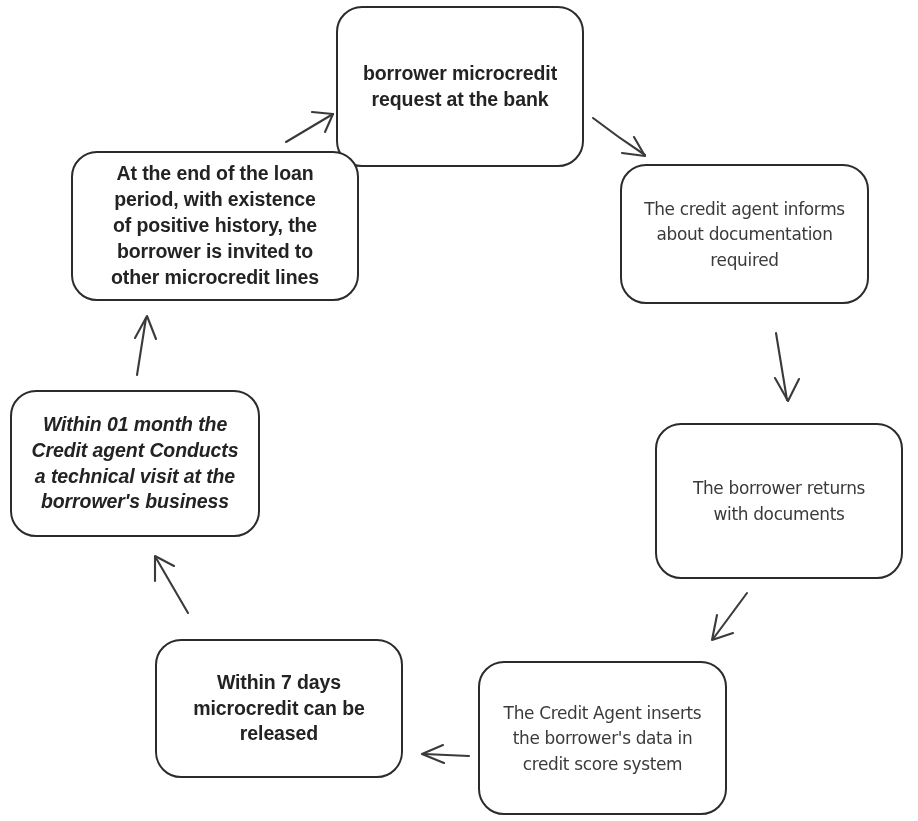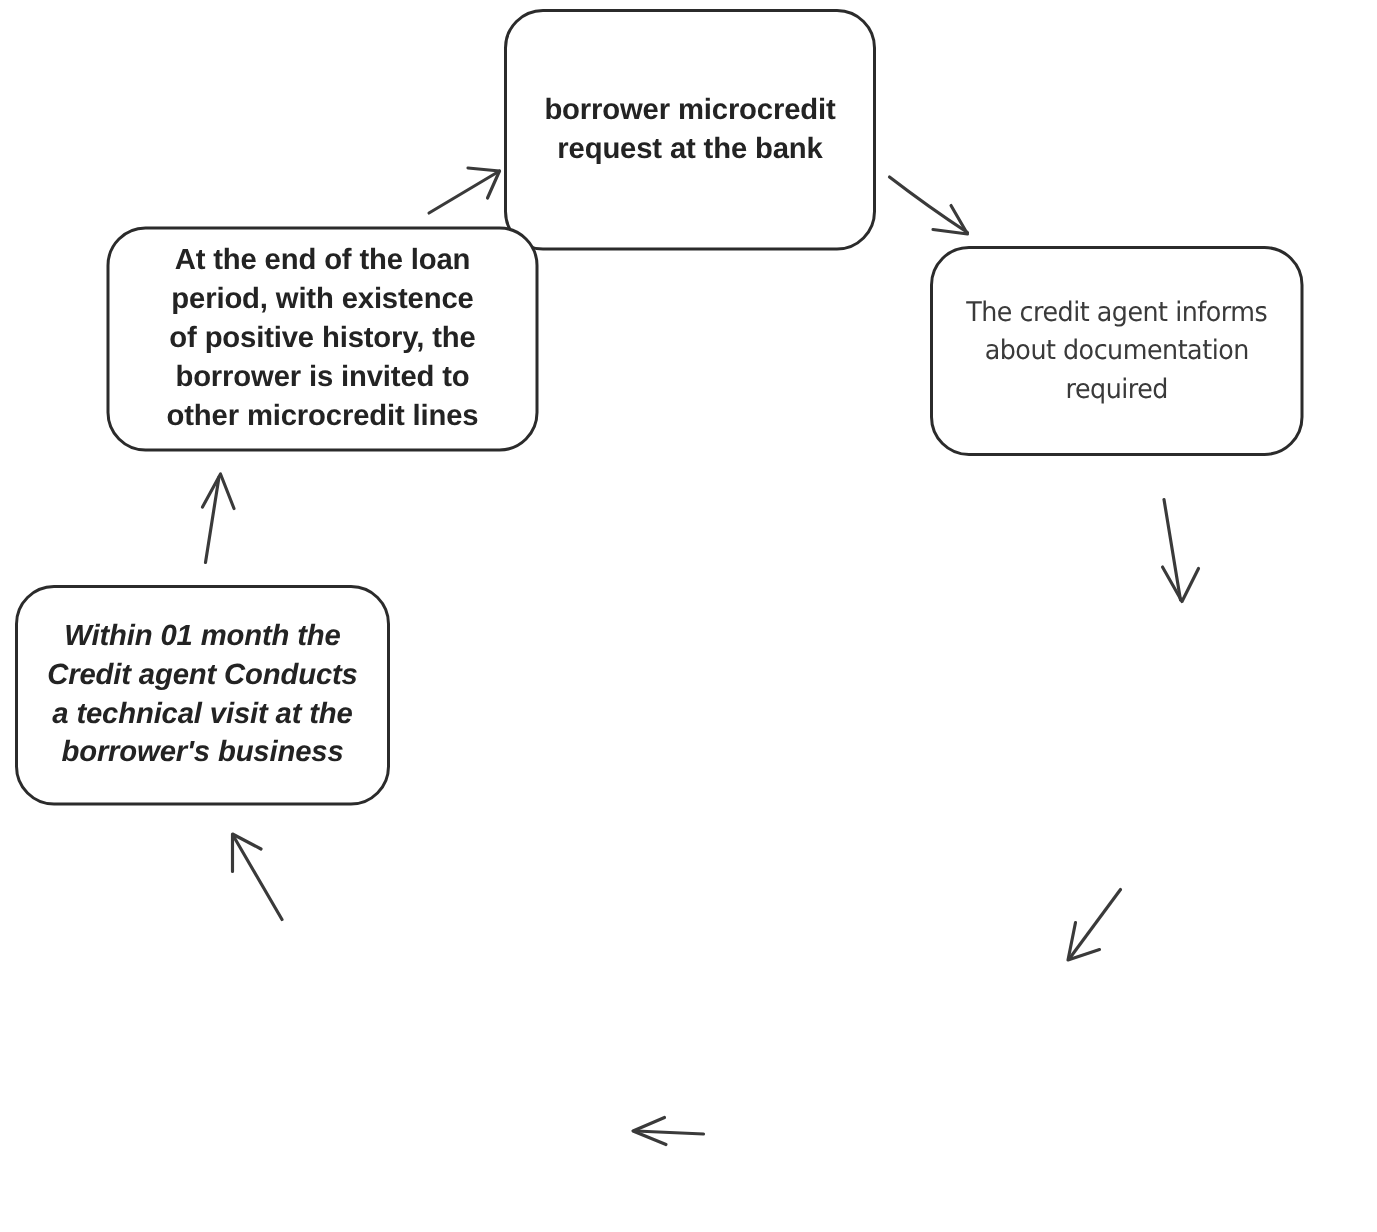--- a/index.html
+++ b/index.html
@@ -110,22 +110,36 @@
     <span class="node-label">borrower microcredit
 request at the bank</span>
   </div>
 
   <div class="node style-b" style="left:604px; top:164px; width:249px; height:140px;margin-left:16px;">
     <span class="node-label">The credit agent informs
 about documentation
 required</span>
   </div>
 
+  <div class="node style-b" style="left:655px; top:423px; width:248px; height:156px;">
+    <span class="node-label">The borrower returns
+with documents</span>
+  </div>
 
+  <div class="node style-b" style="left:478px; top:661px; width:249px; height:154px;">
+    <span class="node-label">The Credit Agent inserts
+the borrower's data in
+credit score system</span>
+  </div>
 
+  <div class="node style-a" style="left:155px; top:639px; width:248px; height:139px;">
+    <span class="node-label">Within 7 days
+microcredit can be
+released</span>
+  </div>
 
   <div class="node style-a" style="left:10px; top:390px; width:250px; height:147px;font-style:italic;">
     <span class="node-label">Within 01 month the
 Credit agent Conducts
 a technical visit at the
 borrower's business</span>
   </div>
 
   <div class="node style-a" style="left:71px; top:151px; width:288px; height:150px;">
     <span class="node-label">At the end of the loan

